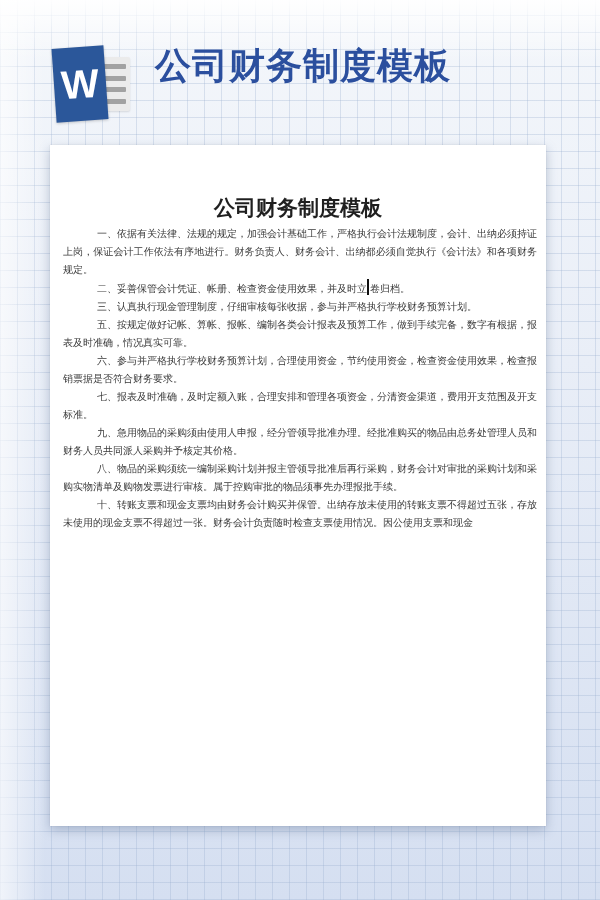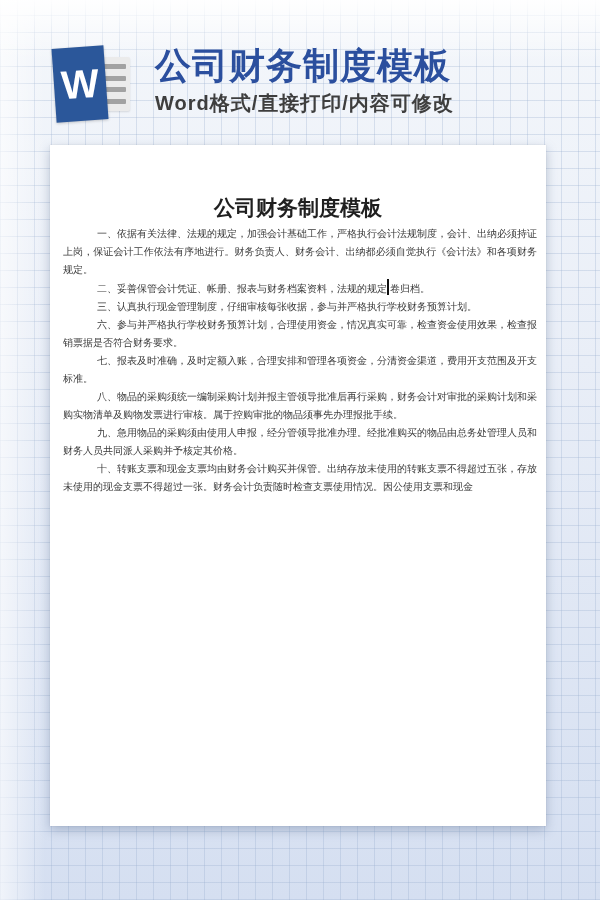--- a/index.html
+++ b/index.html
@@ -92,31 +92,31 @@
           <i></i>
           <i></i>
           <i></i>
       </div>
       <div class="word-w-panel">
         <span>W</span>
       </div>
     </div>
     <div class="banner-text">
       <h1 class="banner-title">公司财务制度模板</h1>
-      <div class="banner-subtitle">Word格式/直接打印/内容可修改</div>
     </div>
   </header>
 
   <main class="page">
     <h2 class="doc-title">公司财务制度模板</h2>
     <div class="doc-body">
       <p>一、依据有关法律、法规的规定，加强会计基础工作，严格执行会计法规制度，会计、出纳必须持证上岗，保证会计工作依法有序地进行。财务负责人、财务会计、出纳都必须自觉执行《会计法》和各项财务规定。</p>
-      <p><span>二、妥善保管会计凭证、帐册、报表与财务档案资料，法规的规定</span><span class="caret"></span><span>卷归档。</span></p>
+      <p><span>二、妥善保管会计凭证、帐册、检查资金使用效果，并及时立</span><span class="caret"></span><span>卷归档。</span></p>
       <p>三、认真执行现金管理制度，仔细审核每张收据，参与并严格执行学校财务预算计划。</p>
-      <p>六、参与并严格执行学校财务预算计划，合理使用资金，情况真实可靠，检查资金使用效果，检查报销票据是否符合财务要求。</p>
+      <p>五、按规定做好记帐、算帐、报帐、编制各类会计报表及预算工作，做到手续完备，数字有根据，报表及时准确，情况真实可靠。</p>
+      <p>六、参与并严格执行学校财务预算计划，合理使用资金，节约使用资金，检查资金使用效果，检查报销票据是否符合财务要求。</p>
       <p>七、报表及时准确，及时定额入账，合理安排和管理各项资金，分清资金渠道，费用开支范围及开支标准。</p>
+      <p>九、急用物品的采购须由使用人申报，经分管领导批准办理。经批准购买的物品由总务处管理人员和财务人员共同派人采购并予核定其价格。</p>
       <p>八、物品的采购须统一编制采购计划并报主管领导批准后再行采购，财务会计对审批的采购计划和采购实物清单及购物发票进行审核。属于控购审批的物品须事先办理报批手续。</p>
-      <p>九、急用物品的采购须由使用人申报，经分管领导批准办理。经批准购买的物品由总务处管理人员和财务人员共同派人采购并予核定其价格。</p>
       <p>十、转账支票和现金支票均由财务会计购买并保管。出纳存放未使用的转账支票不得超过五张，存放未使用的现金支票不得超过一张。财务会计负责随时检查支票使用情况。因公使用支票和现金</p>
     </div>
   </main>
 
 </div>
 
 </body></html>

